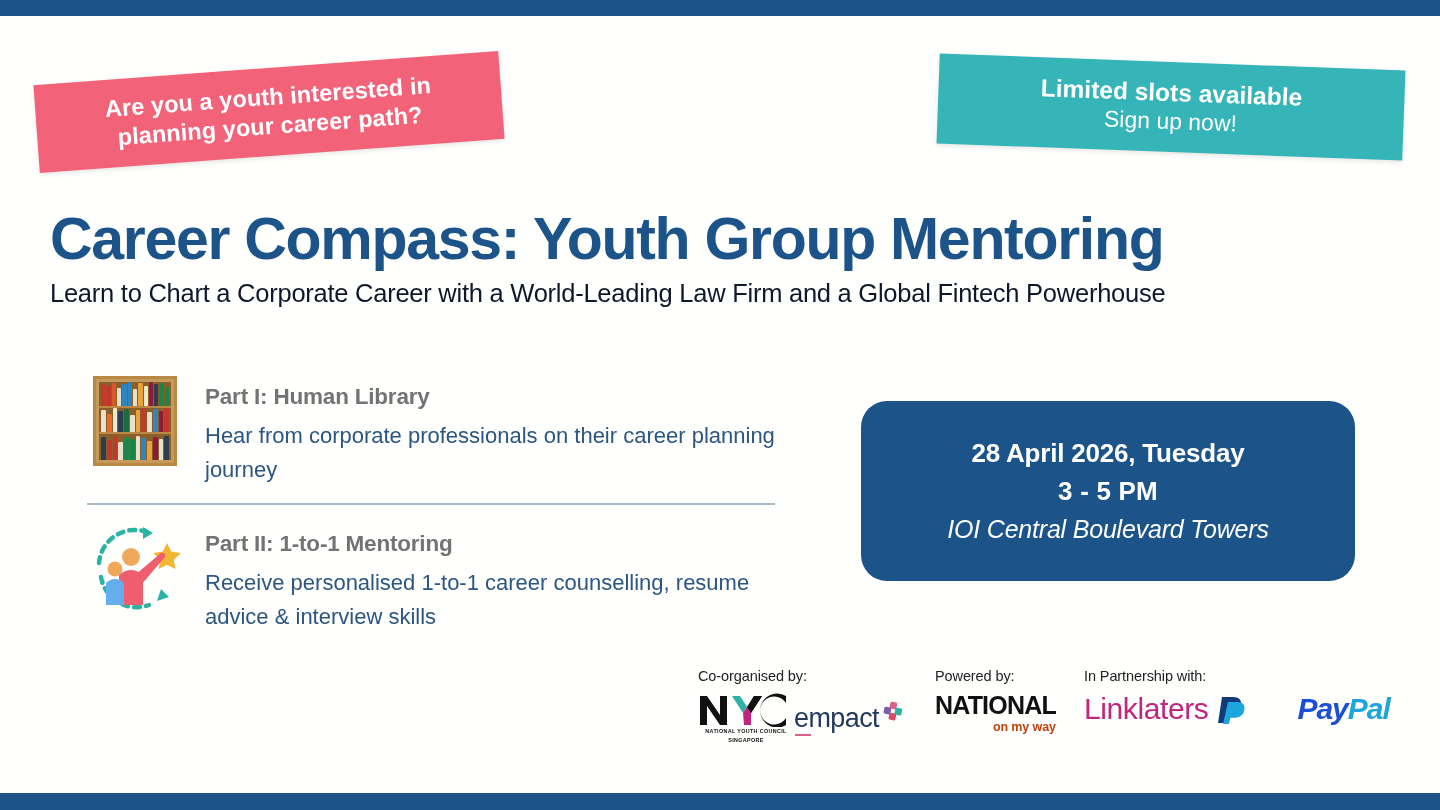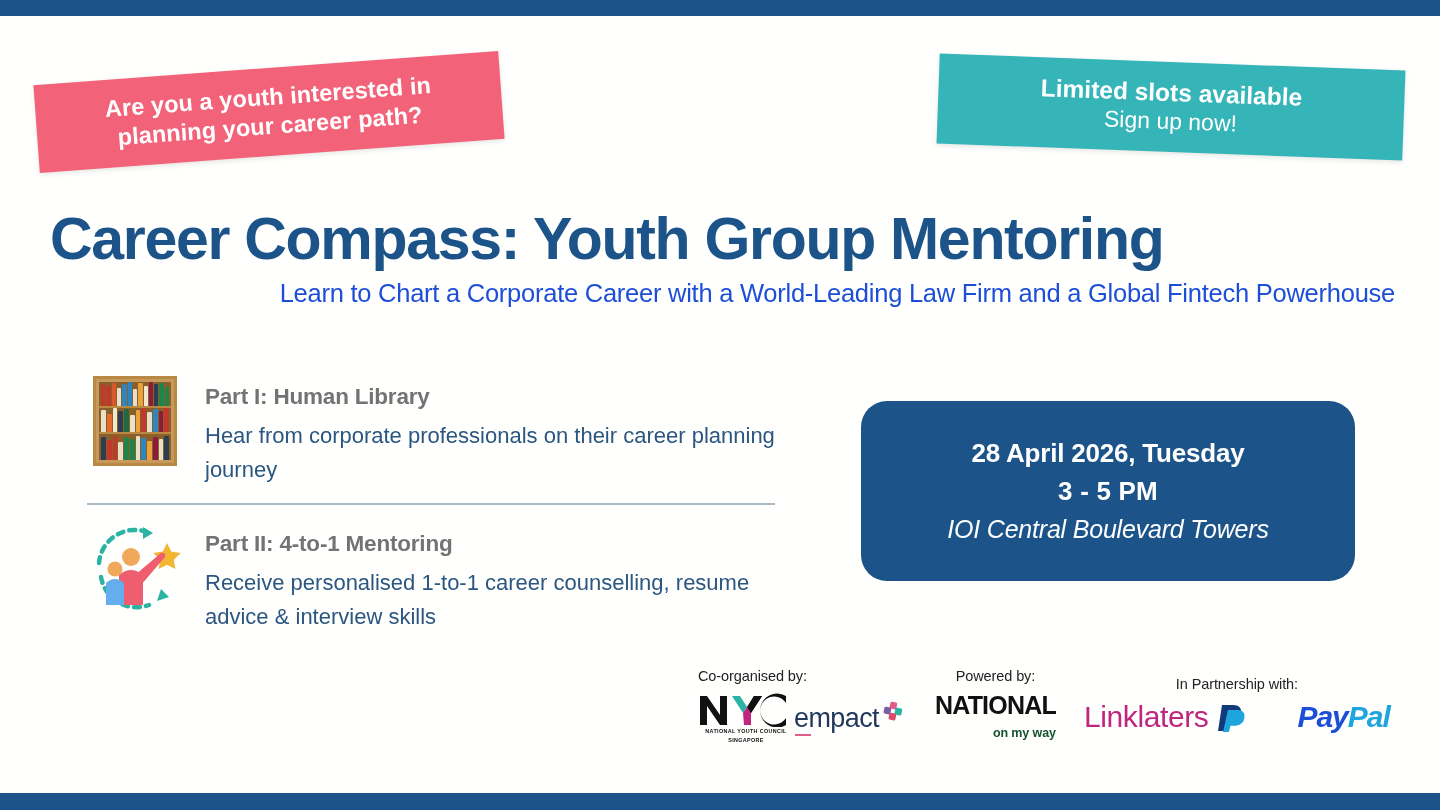--- a/index.html
+++ b/index.html
@@ -90,27 +90,26 @@
     margin: 0;
     color: #1C5489;
     font-size: 59px;
     font-weight: bold;
     letter-spacing: -1.3px;
     line-height: 1.06;
     white-space: nowrap;
   }
   .subtitle {
     margin: 8px 0 0 0;
-    color: #1d4ed8;
+    color: #0f172a;
     font-size: 25.5px;
     font-weight: normal;
     letter-spacing: -0.25px;
     line-height: 1.15;
     white-space: nowrap;
-    text-align: right;
   }
 
   
   .parts {
     position: absolute;
     left: 87px;
     top: 372px;
     width: 690px;
   }
   .part {
@@ -229,23 +228,23 @@
     font-size: 14.5px;
     font-weight: normal;
     letter-spacing: -0.1px;
     white-space: nowrap;
     margin-bottom: 9px;
   }
   .logo-row { display: flex; align-items: center; }
 
   .grp-coorg { left: 8px; top: 0; }
   .grp-power { left: 245px; top: 0; }
-  .grp-partner { left: 394px; top: 8px; }
+  .grp-partner { left: 394px; top: 0; }
   .grp-power .logo-caption,
-  .grp-partner .logo-caption { text-align: center; }
+  .grp-partner .logo-caption { text-align: left; }
 
   
   .nyc { width: 96px; }
   .nyc-mark { display: block; }
   .nyc-sub {
     font-size: 5.4px;
     font-weight: bold;
     color: #111111;
     letter-spacing: 0.35px;
     text-align: center;
@@ -277,24 +276,24 @@
   .discover-word {
     font-size: 25px;
     font-weight: bold;
     color: #111111;
     letter-spacing: -0.8px;
     line-height: 1;
   }
   .discover-tag {
     font-size: 12.5px;
     font-weight: bold;
-    color: #14532d;
+    color: #c2410c;
     text-align: right;
     letter-spacing: -0.1px;
-    margin-top: 8px;
+    margin-top: 2px;
   }
 
   
   .linklaters {
     font-size: 30px;
     font-weight: normal;
     color: #C0267E;
     letter-spacing: -0.4px;
     line-height: 1;
   }
@@ -403,21 +402,21 @@
           <path d="M70 82 L74 70 L82 78 Z" fill="#2BB3A3"></path>
           <path d="M80 24 l4.2 8.6 9.5 1.4 -6.9 6.7 1.6 9.4 -8.4 -4.4 -8.4 4.4 1.6 -9.4 -6.9 -6.7 9.5 -1.4 Z" fill="#F2B632"></path>
           <circle cx="44" cy="38" r="9" fill="#F0A95B"></circle>
           <path d="M32 56 q12 -10 24 0 l0 30 -24 0 Z" fill="#EE5E6E"></path>
           <path d="M48 56 L74 34 q5 -1 4 4 L54 66 Z" fill="#EE5E6E"></path>
           <circle cx="28" cy="50" r="7.5" fill="#F0A95B"></circle>
           <path d="M19 64 q9 -8 18 0 l0 22 -18 0 Z" fill="#64AEEE"></path>
         </svg>
       </div>
       <div class="part-text">
-        <p class="part-title">Part II: 4-to-1 Mentoring</p>
+        <p class="part-title">Part II: 1-to-1 Mentoring</p>
         <p class="part-desc">Receive personalised 1-to-1 career counselling, resume advice &amp; interview skills</p>
       </div>
     </div>
 
   </div>
 
   <div class="event-card">
     <div class="event-date">28 April 2026, Tuesday</div>
     <div class="event-time">3 - 5 PM</div>
     <div class="event-venue">IOI Central Boulevard Towers</div>

